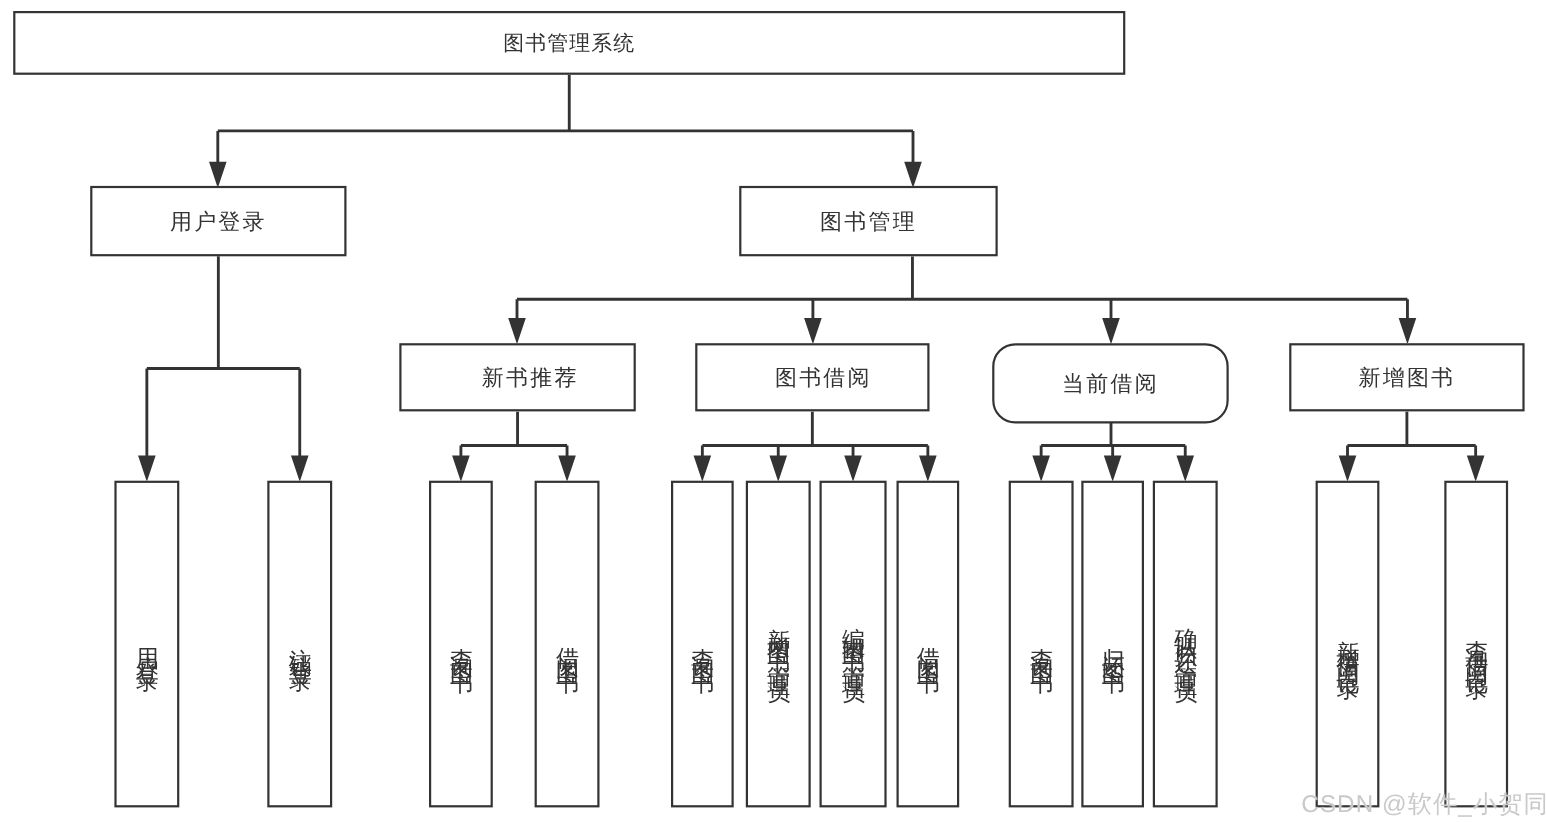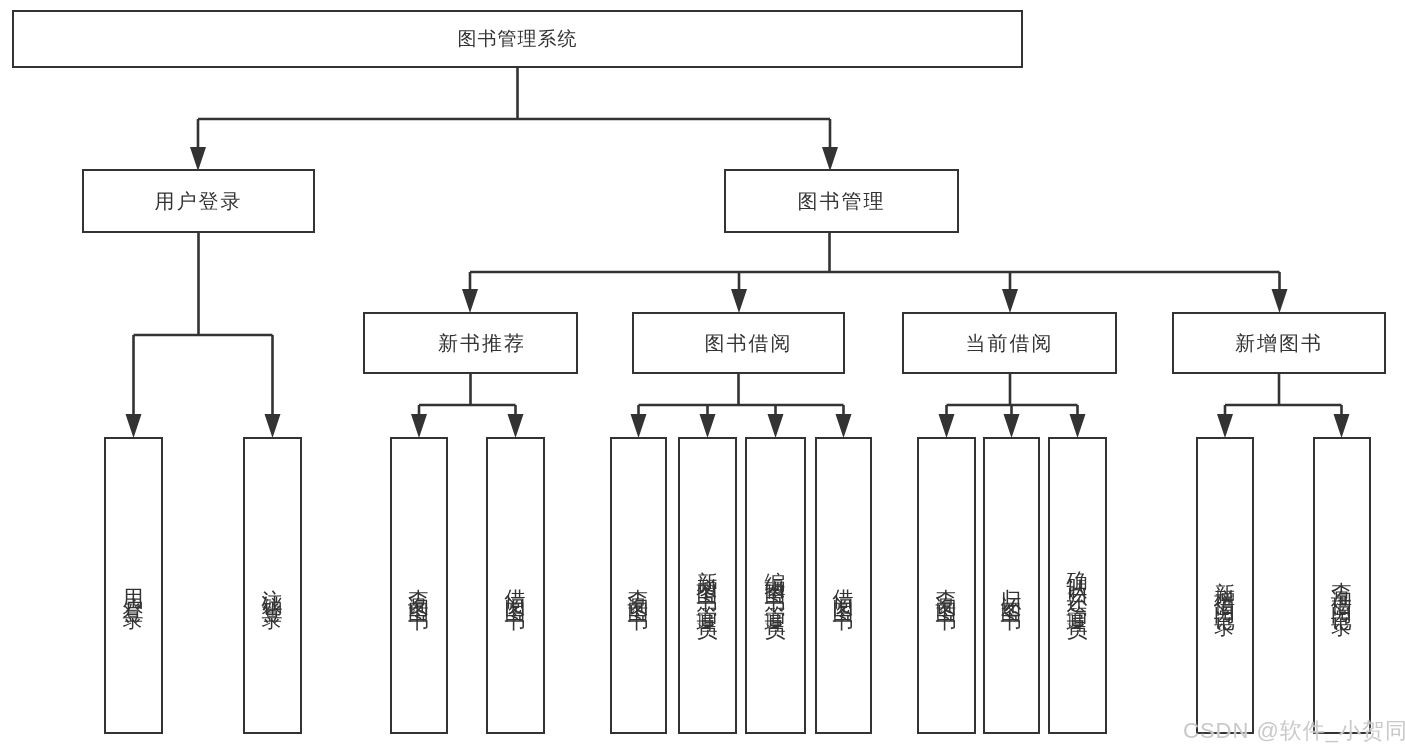--- a/index.html
+++ b/index.html
@@ -106,25 +106,25 @@
       M1003.5 414 L1019.5 414 L1011.5 438 Z
       M1069.5 414 L1085.5 414 L1077.5 438 Z
       M1217 414 L1233 414 L1225 438 Z
       M1333.5 414 L1349.5 414 L1341.5 438 Z
     "></path>
   </svg>
 
   <div class="box box-root" style="left:12px;top:10px;width:1011px;height:58px;">图书管理系统</div>
 
   <div class="box box-h" style="left:82px;top:169px;width:233px;height:64px;">用户登录</div>
-  <div class="box box-h" style="left:724px;top:169px;width:235px;height:64px;">图书管理</div>
+  <div class="box box-h" style="left:672px;top:169px;width:235px;height:64px;">图书管理</div>
 
   <div class="box box-h" style="left:363px;top:312px;width:215px;height:62px;padding-left:23px;">新书推荐</div>
   <div class="box box-h" style="left:632px;top:312px;width:213px;height:62px;padding-left:20px;">图书借阅</div>
-  <div class="box box-h" style="left:902px;top:312px;width:215px;height:62px;">当前借阅</div>
+  <div class="box box-h" style="left:902px;top:312px;width:215px;height:73px;border-radius:21px;">当前借阅</div>
   <div class="box box-h" style="left:1172px;top:312px;width:214px;height:62px;">新增图书</div>
 
   <div class="box box-v" style="left:104px;top:437px;width:59px;height:297px;">用户登录</div>
   <div class="box box-v" style="left:243px;top:437px;width:59px;height:297px;">注销登录</div>
 
   <div class="box box-v" style="left:390px;top:437px;width:58px;height:297px;">查询图书</div>
   <div class="box box-v" style="left:486px;top:437px;width:59px;height:297px;">借阅图书</div>
 
   <div class="box box-v" style="left:610px;top:437px;width:57px;height:297px;">查询图书</div>
   <div class="box box-v" style="left:678px;top:437px;width:59px;height:297px;">新增图书（管理员）</div>

